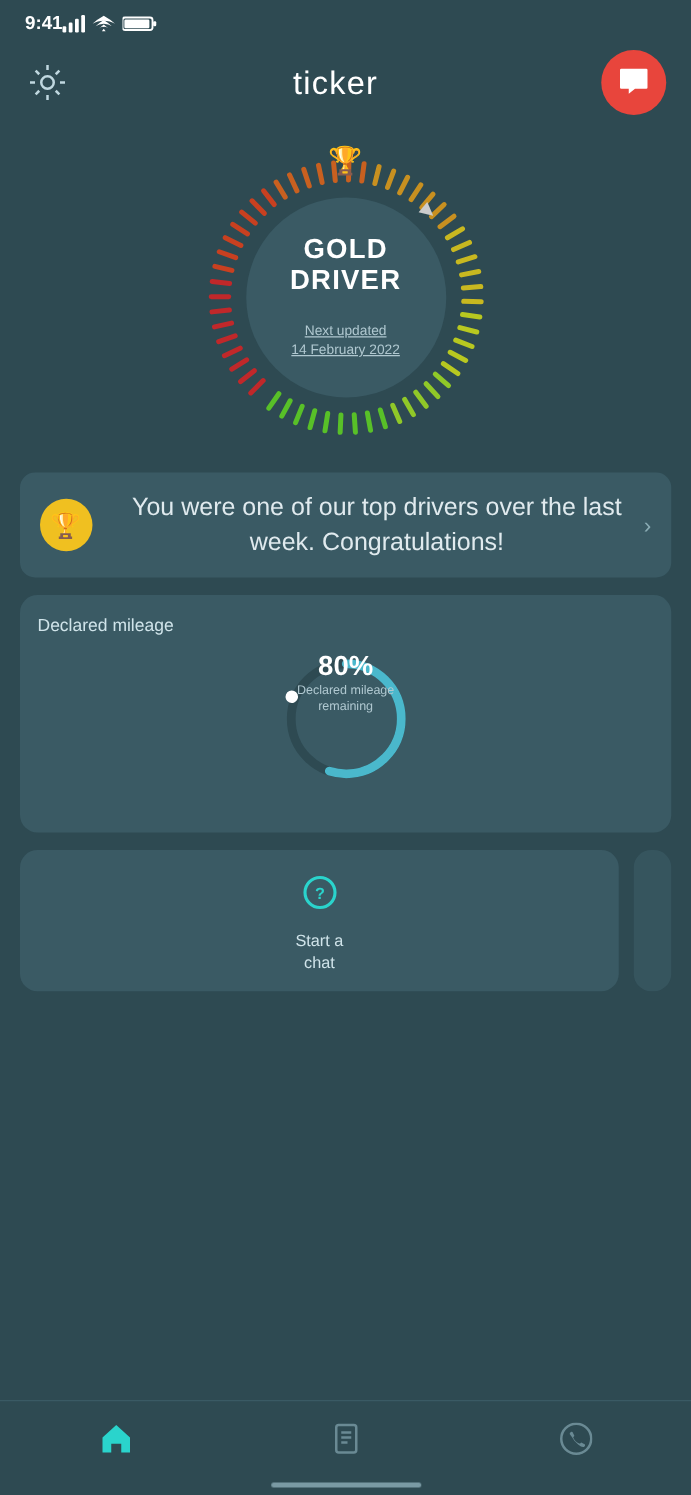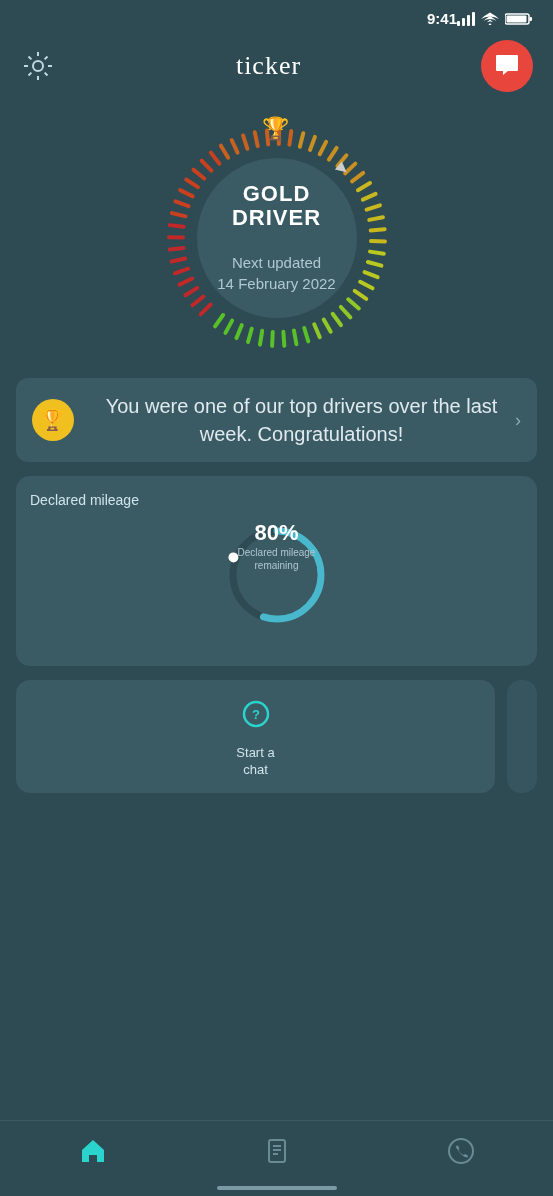--- a/index.html
+++ b/index.html
@@ -9,35 +9,34 @@
       min-height: 1196px;
       background: #2e4a52;
       font-family: -apple-system, BlinkMacSystemFont, 'Segoe UI', sans-serif;
       color: #fff;
       overflow-x: hidden;
     }
 
     
     .status-bar {
       display: flex;
-      justify-content: flex-end;
+      justify-content: flex-start;
       align-items: center;
       padding: 10px 20px 5px;
       font-size: 15px;
       font-weight: 600;
     }
     .status-icons { display: flex; align-items: center; gap: 6px; }
 
     
     .header {
       display: flex;
       justify-content: flex-end;
       align-items: center;
       padding: 8px 20px 16px;
-      font-family: Liberation Serif, serif;
     }
     .header-title {
       font-size: 26px;
       font-weight: 300;
       letter-spacing: 1px;
       text-align: center;
       flex: 1;
     }
     .settings-icon { width: 36px; height: 36px; cursor: pointer; }
     .chat-fab {
@@ -86,24 +85,25 @@
       justify-content: center;
       text-align: center;
     }
     .gauge-title {
       font-size: 22px;
       font-weight: 800;
       line-height: 1.1;
       letter-spacing: 1px;
     }
     .gauge-subtitle {
-      font-size: 15px;
+      font-size: 11px;
       color: #b0c8d0;
       margin-top: 22px;
       line-height: 1.4;
+      text-decoration: underline;
     }
     .trophy-icon {
       position: absolute;
       top: -2px;
       left: 50%;
       transform: translateX(-50%);
       font-size: 22px;
       z-index: 10;
     }
 

